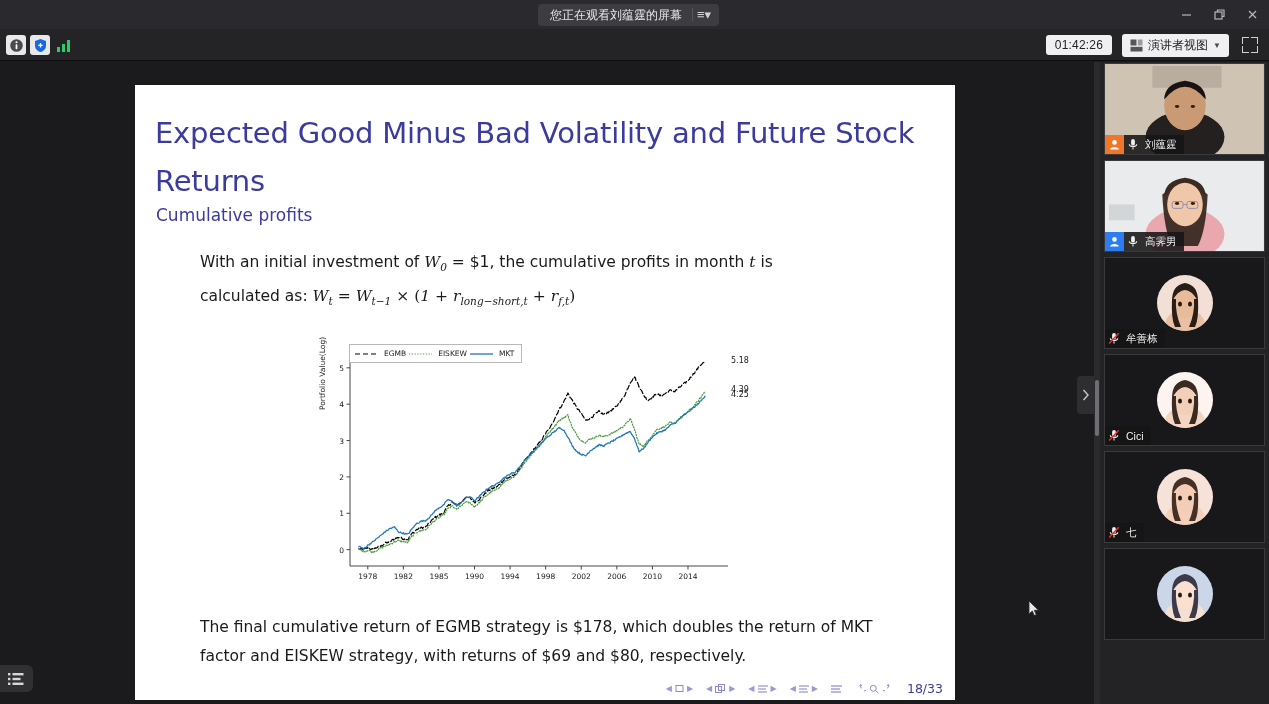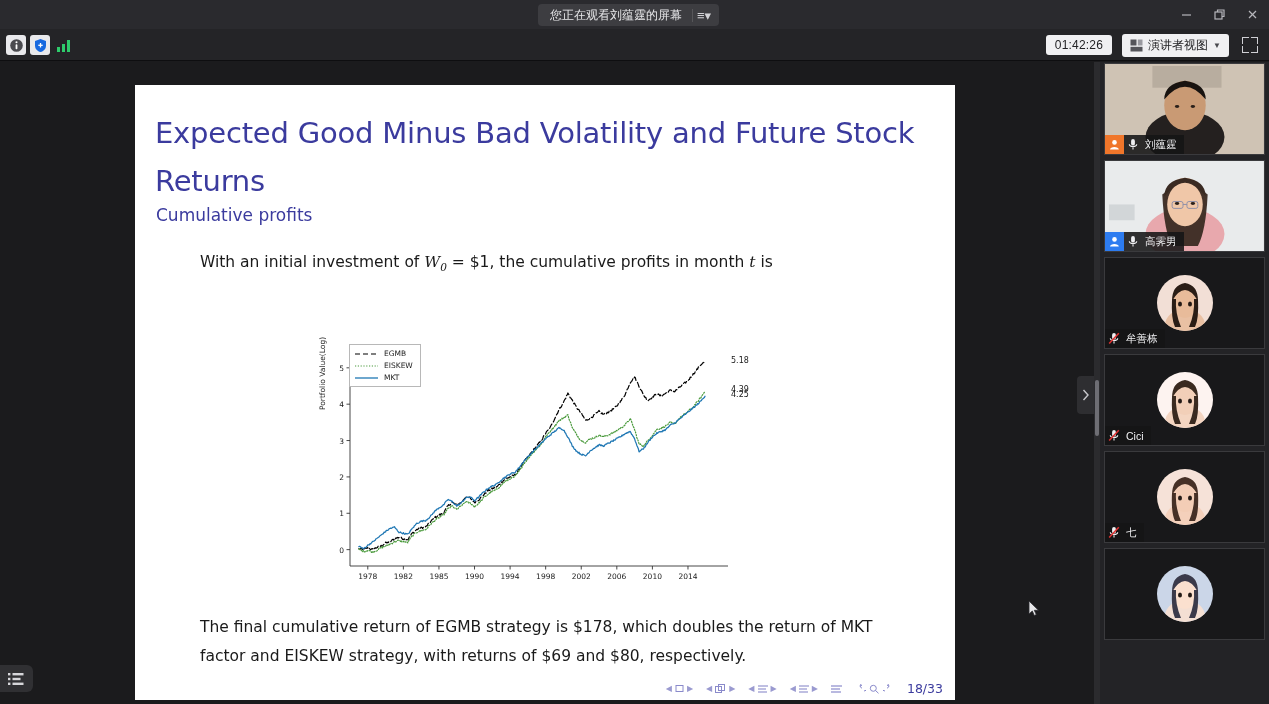--- a/index.html
+++ b/index.html
@@ -11,21 +11,21 @@
   }
 
   
   .titlebar {
     position: absolute; left: 0; top: 0;
     width: 1269px; height: 29px;
     background: #2a2a2e;
     display: flex; align-items: center; justify-content: center;
   }
   .share-pill {
-    display: flex; align-items: flex-end; gap: 10px;
+    display: flex; align-items: flex-start; gap: 10px;
     background: #3d3d41;
     border-radius: 4px;
     padding: 4px 8px 4px 12px;
     height: 22px;
     position: relative; left: -6px;
   }
   .share-pill-text {
     color: #e8e8ea;
     font-size: 12px;
     line-height: 14px;
@@ -142,21 +142,21 @@
     position: absolute; left: -2px; top: 70px;
     transform: rotate(-90deg); transform-origin: left top;
     font-size: 7.5px; color: #222; white-space: nowrap;
     font-family: "DejaVu Sans", sans-serif;
   }
   .chart-svg { position: absolute; left: 0; top: 0; }
   .chart-legend {
     position: absolute; left: 29px; top: 4px;
     border: 1px solid #b8b8b8; background: #fff;
     padding: 4px 7px 4px 5px;
-    display: flex; flex-direction: column; gap: 3px;
+    display: flex; flex-direction: row; gap: 3px;
   }
   .leg-row { display: flex; align-items: center; gap: 6px; }
   .leg-swatch { width: 23px; height: 8px; position: relative; }
   .leg-swatch svg { position: absolute; left: 0; top: 0; }
   .leg-label { font-size: 7.5px; color: #1a1a1a; font-family: "DejaVu Sans", sans-serif; }
   .endlabel {
     position: absolute; font-size: 8px; color: #1a1a1a;
     font-family: "DejaVu Sans", sans-serif;
   }
   .tick-x {
@@ -331,20 +331,23 @@
 <div class="stage">
 
   <div class="slide">
 
     <div class="slide-title">Expected Good Minus Bad Volatility and Future Stock Returns</div>
     <div class="slide-subtitle">Cumulative profits</div>
 
     <div class="slide-body top">
       <div>
         <span>With an initial investment of </span><span class="math">W<sub>0</sub></span><span> = $1, the cumulative profits in month </span><span class="math">t</span><span> is</span>
+      </div>
+      <div>
+        <span>calculated as:  </span><span class="math">W<sub>t</sub> <span class="up">=</span> W<sub>t−1</sub> <span class="up">×</span> <span class="up">(</span>1 <span class="up">+</span> r<sub>long−short,t</sub> <span class="up">+</span> r<sub>f,t</sub><span class="up">)</span></span>
       </div>
     </div>
 
     <div class="chart-wrap">
       <div class="chart-ylabel">Portfolio Value(Log)</div>
       <svg class="chart-svg" id="chart-svg" width="445" height="255" viewBox="0 0 445 255">
           <line x1="30" y1="6" x2="30" y2="226" stroke="#333" stroke-width="0.9"></line>
           <line x1="30" y1="226" x2="408" y2="226" stroke="#333" stroke-width="0.9"></line>
           <line x1="26.5" y1="209.63636363636363" x2="30" y2="209.63636363636363" stroke="#333" stroke-width="0.9"></line>
           <line x1="26.5" y1="173.27272727272728" x2="30" y2="173.27272727272728" stroke="#333" stroke-width="0.9"></line>

